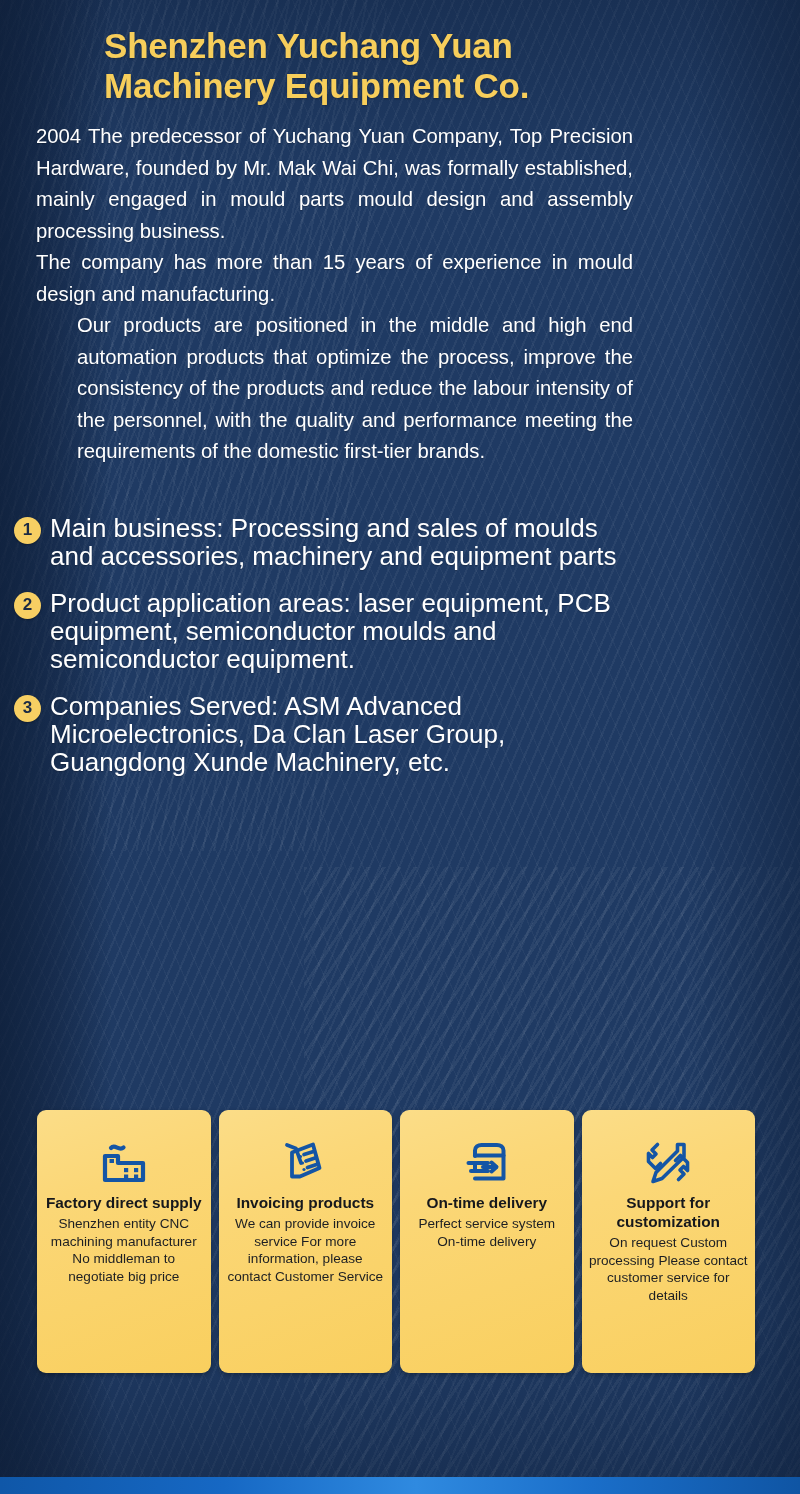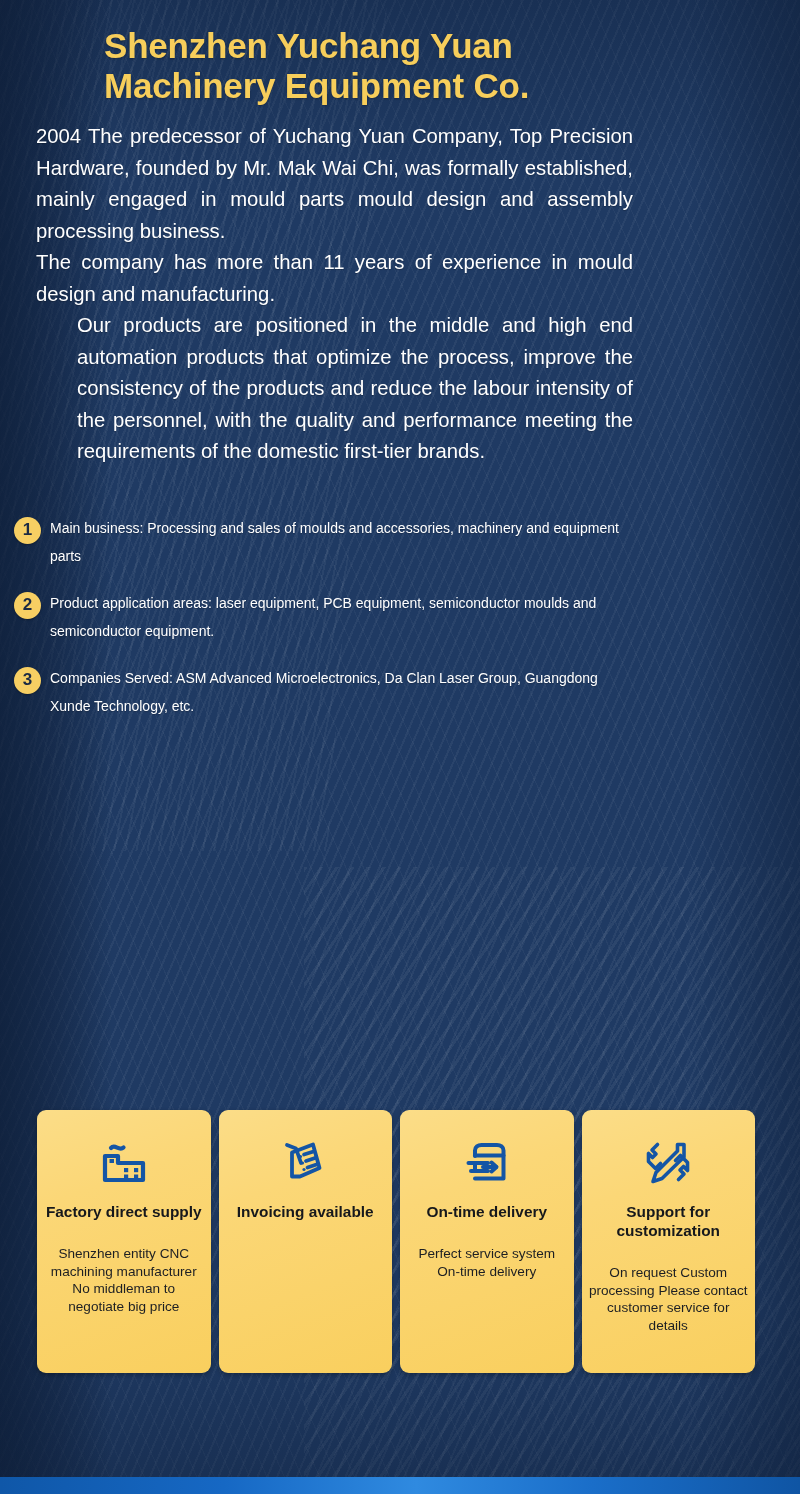--- a/index.html
+++ b/index.html
@@ -99,21 +99,21 @@
     color:#1b2a44;
     font-size:17px;
     font-weight:600;
     display:flex; align-items:center; justify-content:center;
     margin-top:3px;
     box-shadow:0 1px 2px rgba(0,0,0,.3);
   }
   .numtext {
     margin-left:9px;
     color:#ffffff;
-    font-size:14px;
+    font-size:26px;
     line-height:28px;
     font-weight:500;
     text-shadow:0 1px 1px rgba(0,0,0,.22);
   }
 
   
   .cards {
     position:absolute;
     left:37px; top:1110px;
     width:718px; height:263px;
@@ -127,29 +127,29 @@
     box-shadow:0 2px 5px rgba(0,0,0,.28);
     display:flex;
     flex-direction:column;
     align-items:center;
     padding:28px 6px 10px 6px;
     overflow:hidden;
   }
   .card-icon { height:48px; display:flex; align-items:center; justify-content:center; }
   .card-icon svg { display:block; }
   .card-title {
-    margin-top:16px;
+    margin-top:7px;
     color:#16181c;
     font-weight:bold;
     font-size:15.4px;
     line-height:19px;
     text-align:center;
   }
   .card-desc {
-    margin-top:24px;
+    margin-top:3px;
     color:#1d1f23;
     font-size:13.6px;
     line-height:17.5px;
     text-align:center;
     hyphens:auto;
     -webkit-hyphens:auto;
   }
 
   
   .bottom-bar {
@@ -172,39 +172,39 @@
 
 <div id="page">
 
   <h1 class="title">
     <span class="l1">Shenzhen Yuchang Yuan</span>
     <span class="l2">Machinery Equipment Co.</span>
   </h1>
 
   <div class="body-block">
     <p class="para">2004 The predecessor of Yuchang Yuan Company, Top Precision Hardware, founded by Mr. Mak Wai Chi, was formally established, mainly engaged in mould parts mould design and assembly processing business.</p>
-    <p class="para">The company has more than 11 years of experience in mould design and manufacturing.</p>
+    <p class="para">The company has more than 15 years of experience in mould design and manufacturing.</p>
     <p class="para last">Our products are positioned in the middle and high end automation products that optimize the process, improve the consistency of the products and reduce the labour intensity of the personnel, with the quality and performance meeting the requirements of the domestic first-tier brands.</p>
   </div>
 
   <div class="numlist">
 
     <div class="numitem">
       <span class="badge">1</span>
       <span class="numtext">Main business: Processing and sales of moulds and accessories, machinery and equipment parts</span>
     </div>
 
     <div class="numitem">
       <span class="badge">2</span>
       <span class="numtext">Product application areas: laser equipment, PCB equipment, semiconductor moulds and semiconductor equipment.</span>
     </div>
 
     <div class="numitem">
       <span class="badge">3</span>
-      <span class="numtext">Companies Served: ASM Advanced Microelectronics, Da Clan Laser Group, Guangdong Xunde Technology, etc.</span>
+      <span class="numtext">Companies Served: ASM Advanced Microelectronics, Da Clan Laser Group, Guangdong Xunde Machinery, etc.</span>
     </div>
 
   </div>
 
   <div class="cards">
 
     <div class="card">
       <div class="card-icon">
         <svg width="52" height="46" viewBox="0 0 52 46" fill="none" stroke="#1455A5" stroke-width="4.2" stroke-linecap="round" stroke-linejoin="round">
           <path d="M13 9 C17 4.5, 21 12.5, 25.5 8.5" fill="none"></path>
@@ -226,21 +226,22 @@
           <path d="M12 37.5 L12 13.5 L33 5.5 L39.5 29 L20 37.5 Z" fill="none"></path>
           <path d="M7 6 L16 9.5 L21 24" fill="none"></path>
           <path d="M24 15.5 L33.5 12.5"></path>
           <path d="M26 22 L35 19"></path>
           <path d="M27.5 28.5 L36.5 25.5"></path>
           <circle cx="20.5" cy="17.5" r="1.6" fill="#1455A5" stroke="none"></circle>
           <circle cx="22.5" cy="24" r="1.6" fill="#1455A5" stroke="none"></circle>
           <circle cx="24" cy="30.5" r="1.6" fill="#1455A5" stroke="none"></circle>
         </svg>
       </div>
-      <div class="card-title">Invoicing available</div>
+      <div class="card-title">Invoicing products</div>
+      <div class="card-desc">We can provide invoice service For more information, please contact Customer Service</div>
     </div>
 
     <div class="card">
       <div class="card-icon">
         <svg width="50" height="45" viewBox="0 0 50 45" fill="none" stroke="#1455A5" stroke-width="4" stroke-linecap="round" stroke-linejoin="round">
           <path d="M13 38.5 L41.5 38.5 L41.5 10.5 C41.5 7 38.5 5 35 5 L19.5 5 C16 5 13 7 13 10.5 L13 16" fill="none"></path>
           <path d="M13 15.5 L41.5 15.5"></path>
           <path d="M13 23 L13 31"></path>
           <path d="M6.5 23 L26 23"></path>
           <path d="M9 31 L26 31"></path>

